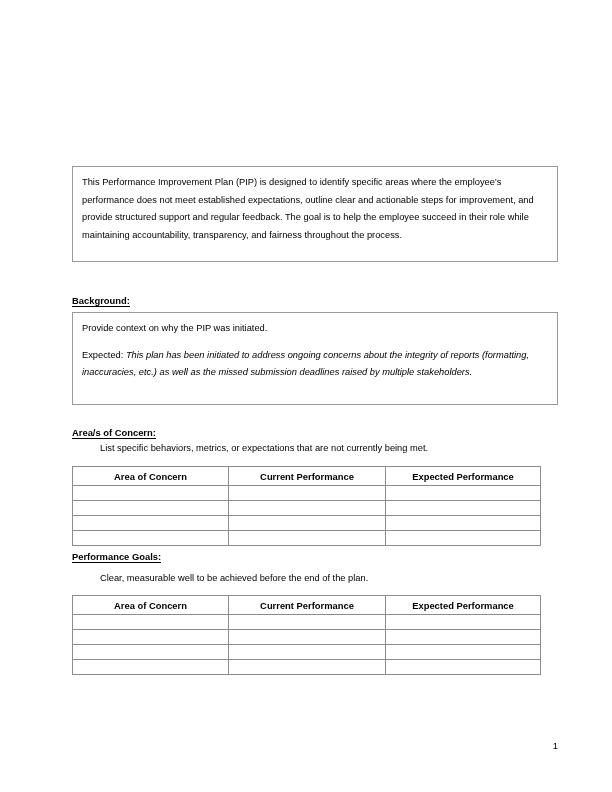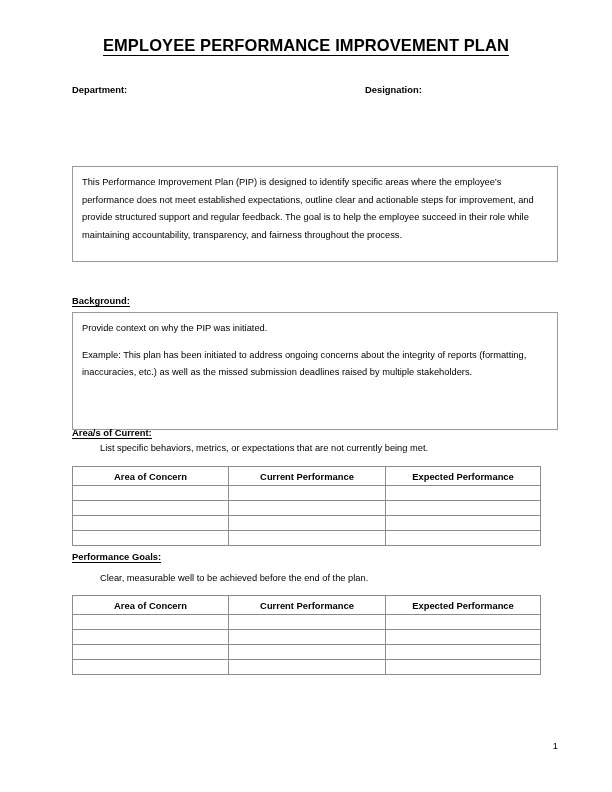--- a/index.html
+++ b/index.html
@@ -80,25 +80,25 @@
     top: 166px;
     width: 486px;
     height: 96px;
     padding: 7px 10px 6px 9px;
   }
 
   #background-box {
     left: 72px;
     top: 312px;
     width: 486px;
-    height: 118px;
+    height: 93px;
     padding: 7px 10px 6px 9px;
   }
   #background-box p + p { margin-top: 9px; }
-  .ital { }
+  .ital { font-style: italic; }
 
   
   .sec-heading {
     position: absolute;
     left: 72px;
     font-size: 9.4px;
     font-weight: bold;
   }
   .sec-heading span {
     border-bottom: 1.3px solid #000;
@@ -157,46 +157,39 @@
     width: 558px;
     text-align: right;
     font-size: 9.3px;
   }
 </style>
 </head>
 <body>
 
 <div class="page">
 
-  <div class="doc-title">
-    <span>EMPLOYEE PERFORMANCE IMPROVEMENT PLAN</span>
-  </div>
 
   <div class="fields">
-    <div class="field-row">
-      <div class="field-label left">Department:</div>
-      <div class="field-label right">Designation:</div>
-    </div>
   </div>
 
   <div class="box" id="intro-box">
     <p>This Performance Improvement Plan (PIP) is designed to identify specific areas where the employee’s performance does not meet established expectations, outline clear and actionable steps for improvement, and provide structured support and regular feedback. The goal is to help the employee succeed in their role while maintaining accountability, transparency, and fairness throughout the process.</p>
   </div>
 
   <div class="sec-heading" id="h-background">
     <span>Background:</span>
   </div>
 
   <div class="box" id="background-box">
     <p>Provide context on why the PIP was initiated.</p>
-    <p><span>Example: </span><span class="ital">This plan has been initiated to address ongoing concerns about the integrity of reports (formatting, inaccuracies, etc.) as well as the missed submission deadlines raised by multiple stakeholders.</span></p>
+    <p><span>Expected: </span><span class="ital">This plan has been initiated to address ongoing concerns about the integrity of reports (formatting, inaccuracies, etc.) as well as the missed submission deadlines raised by multiple stakeholders.</span></p>
   </div>
 
   <div class="sec-heading" id="h-concern">
-    <span>Area/s of Current:</span>
+    <span>Area/s of Concern:</span>
   </div>
   <div class="sec-sub" id="s-concern">List specific behaviors, metrics, or expectations that are not currently being met.</div>
 
   <table class="grid" id="table-concern">
     <colgroup>
       <col class="col-a">
         <col class="col-b">
         <col class="col-c">
     </colgroup>
     <thead>

